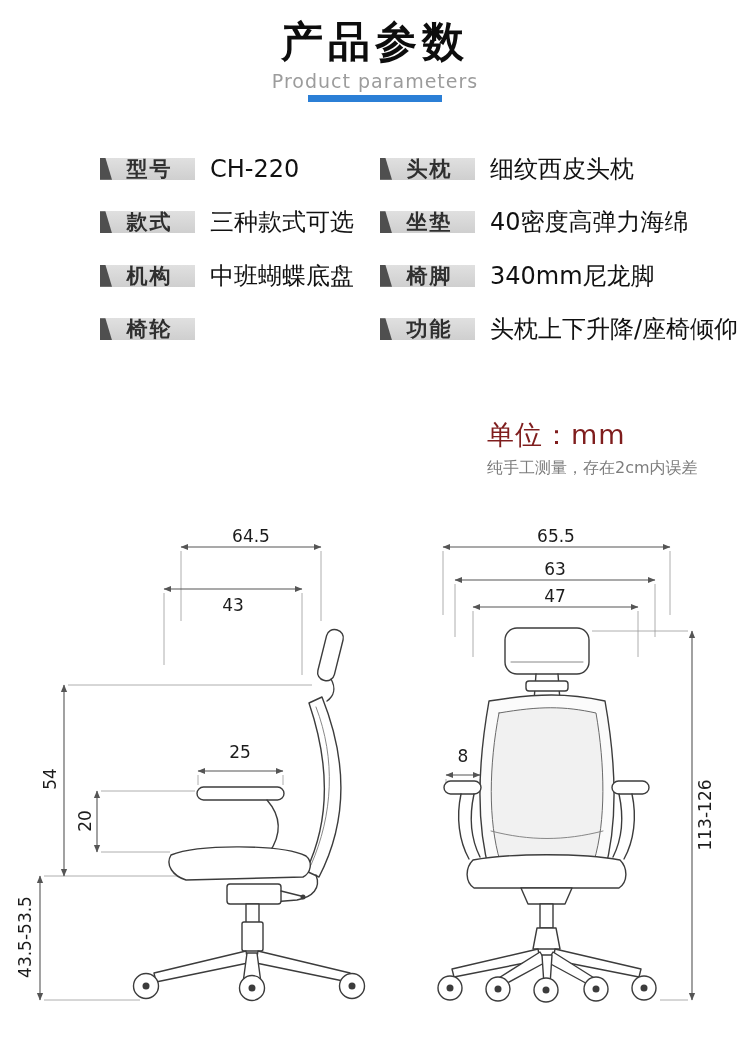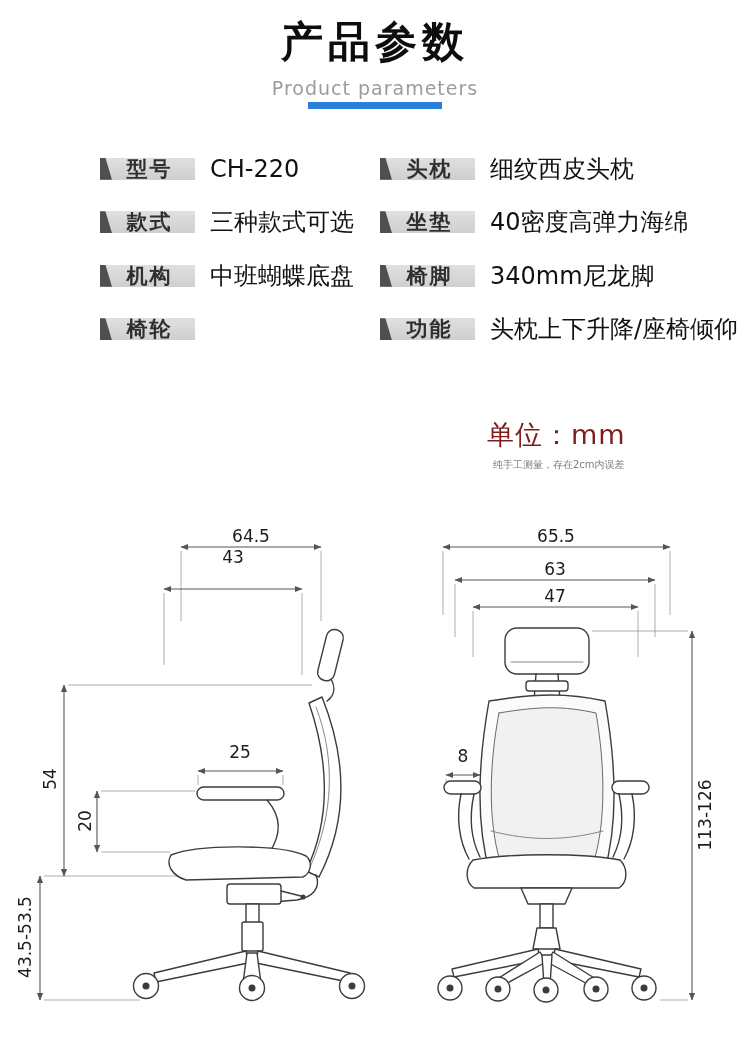--- a/index.html
+++ b/index.html
@@ -2,38 +2,38 @@
 <html><head>
 <meta charset="utf-8">
 <style>
   html,body{margin:0;padding:0;background:#fff;}
   .page{position:relative;width:750px;height:1055px;background:#ffffff;overflow:hidden;
         font-family:"DejaVu Sans","Liberation Sans",sans-serif;}
 
   
   .header{position:absolute;top:0;left:0;width:100%;text-align:center;}
   .title{margin:14px 0 0;font-size:42px;font-weight:700;color:#0d0d0d;letter-spacing:5px;}
-  .subtitle{margin-top:7px;font-size:19px;color:#9c9c9c;letter-spacing:1px;}
+  .subtitle{font-size:19px;color:#9c9c9c;letter-spacing:1px;}
   .accent-bar{width:134px;height:7px;margin:3px auto 0;background:#2b7fd6;}
 
   
   .specs{position:absolute;left:100px;top:142px;display:grid;
          grid-template-columns:280px 330px;grid-auto-rows:53.5px;}
   .spec-cell{display:flex;align-items:center;}
   .spec-label{position:relative;flex:0 0 95px;width:95px;height:22px;
               display:flex;align-items:center;justify-content:center;
               background:linear-gradient(180deg,#e0e0e0,#cfcfcf);
               font-size:21px;font-weight:700;color:#2f2f2f;letter-spacing:2px;padding-left:4px;box-sizing:border-box;text-align:center;}
   .spec-label::before{content:"";position:absolute;left:0;top:0;height:100%;width:12px;
               background:#4f4f4f;clip-path:polygon(0 0,45% 0,100% 100%,0 100%);}
   .spec-value{margin-left:15px;font-size:24px;color:#111;white-space:nowrap;}
 
   
   .unit-label{position:absolute;left:487px;top:417px;font-size:27px;color:#7f1d1d;letter-spacing:1px;}
-  .unit-note{position:absolute;left:487px;top:458px;font-size:10px;color:#7d7d7d;margin-left:6px;}
+  .unit-note{position:absolute;left:487px;top:458px;font-size:16px;color:#7d7d7d;}
 
   
   .drawing-svg{position:absolute;left:0;top:525px;}
   .dim{position:absolute;font-size:17px;color:#1c1c1c;text-align:center;line-height:18px;}
   .dim.vert{transform:rotate(-90deg);}
 </style>
 </head>
 <body>
 
 <div class="page">
@@ -185,21 +185,21 @@
           <circle cx="546" cy="465" r="3.5" fill="#3c3c3c" stroke="none"></circle>
         <circle cx="596" cy="464" r="12"></circle>
           <circle cx="596" cy="464" r="3.5" fill="#3c3c3c" stroke="none"></circle>
         <circle cx="644" cy="463" r="12"></circle>
           <circle cx="644" cy="463" r="3.5" fill="#3c3c3c" stroke="none"></circle>
       </g>
     </g>
   </svg>
 
   <span class="dim" style="left:221px;top:527px;width:60px">64.5</span>
-  <span class="dim" style="left:203px;top:548px;width:60px">43</span>
+  <span class="dim" style="left:203px;top:596px;width:60px">43</span>
   <span class="dim" style="left:210px;top:743px;width:60px">25</span>
   <span class="dim vert" style="left:65px;top:812px;width:40px">20</span>
   <span class="dim vert" style="left:30px;top:770px;width:40px">54</span>
   <span class="dim vert" style="left:-20px;top:928px;width:90px">43.5-53.5</span>
 
   <span class="dim" style="left:526px;top:527px;width:60px">65.5</span>
   <span class="dim" style="left:525px;top:560px;width:60px">63</span>
   <span class="dim" style="left:525px;top:587px;width:60px">47</span>
   <span class="dim" style="left:448px;top:747px;width:30px">8</span>
   <span class="dim vert" style="left:663px;top:806px;width:84px">113-126</span>

